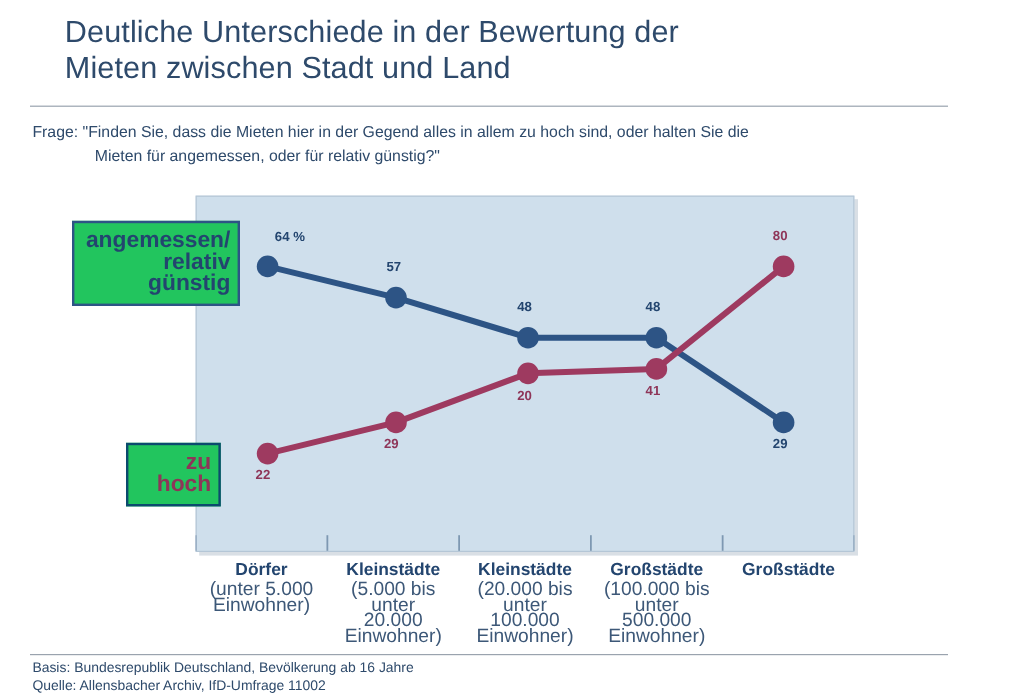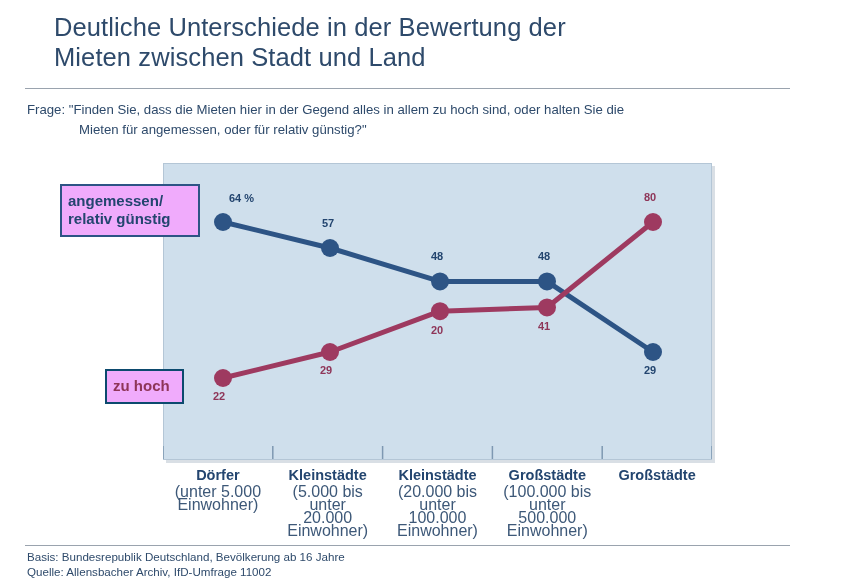--- a/index.html
+++ b/index.html
@@ -69,23 +69,23 @@
     position: absolute;
     left: 163px;
     top: 163px;
     width: 549px;
     height: 297px;
   }
 
   
   .legend-box {
     position: absolute;
-    background: #f0abfc;
-    text-align: left;
-    font-size: 15px;
+    background: #22c55e;
+    text-align: right;
+    font-size: 19px;
     line-height: 18px;
     font-weight: 600;
     box-sizing: border-box;
     white-space: pre-line;
   }
   #legend-angemessen {
     left: 60px;
     top: 184px;
     width: 140px;
     padding: 6px 6px 7px 6px;

